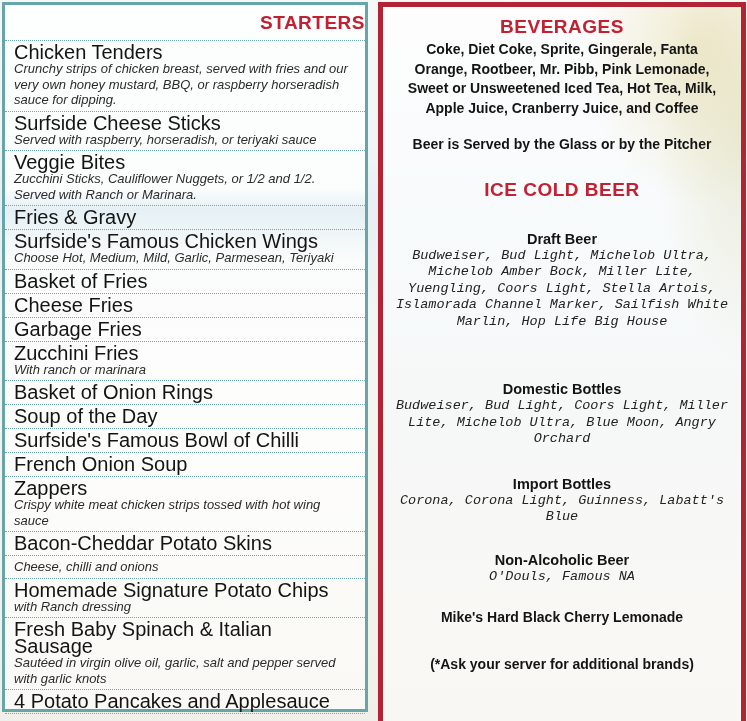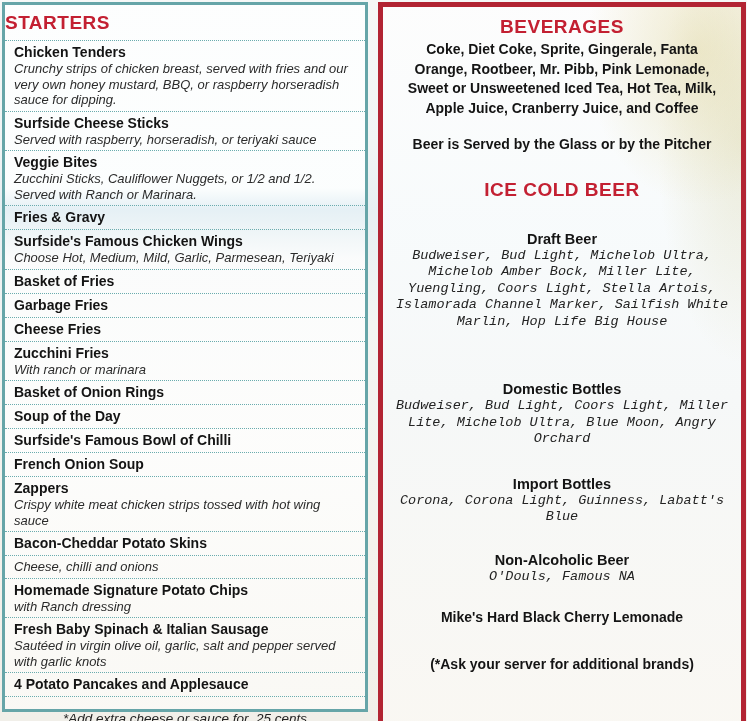--- a/index.html
+++ b/index.html
@@ -18,26 +18,26 @@
     width:366px; height:710px;
     border:3px solid #66a5a8;
     background:
       linear-gradient(180deg,
         rgba(253,254,254,.97) 0%, rgba(252,254,254,.97) 26%,
         rgba(229,240,245,.95) 29%, rgba(238,245,247,.95) 32%,
         rgba(251,252,252,.96) 36%, rgba(253,253,252,.96) 62%,
         rgba(250,249,245,.95) 100%);
   }
   .lp-title {
-    text-align:left; font-size:19px; font-weight:bold; letter-spacing:.5px;
+    text-align:right; font-size:19px; font-weight:bold; letter-spacing:.5px;
     color:#c32032; padding:7px 0 6px 0;
     border-bottom:1px dotted #6aacae;
   }
   .item { padding:3px 9px 3px 9px; border-bottom:1px dotted #6aacae; }
-  .item-name { font-size:14px; line-height:17px; font-weight:bold; color:#141414; }
+  .item-name { font-size:20px; line-height:17px; font-weight:normal; color:#141414; }
   .item-desc { font-size:13px; line-height:15.5px; font-style:italic; color:#2b2b2b; }
   .lp-footnote {
     text-align:center; font-size:13.5px; font-style:italic; color:#232323;
     padding:14px 8px 10px 8px;
   }
 
   
   .right-panel {
     position:absolute; left:378px; top:2px;
     width:368px; height:745px;
@@ -90,24 +90,24 @@
         <div class="item-name">Fries &amp; Gravy</div>
       </div>
       <div class="item">
         <div class="item-name">Surfside's Famous Chicken Wings</div>
         <div class="item-desc">Choose Hot, Medium, Mild, Garlic, Parmesean, Teriyaki</div>
       </div>
       <div class="item">
         <div class="item-name">Basket of Fries</div>
       </div>
       <div class="item">
-        <div class="item-name">Garbage Fries</div>
+        <div class="item-name">Cheese Fries</div>
       </div>
       <div class="item">
-        <div class="item-name">Cheese Fries</div>
+        <div class="item-name">Garbage Fries</div>
       </div>
       <div class="item">
         <div class="item-name">Zucchini Fries</div>
         <div class="item-desc">With ranch or marinara</div>
       </div>
       <div class="item">
         <div class="item-name">Basket of Onion Rings</div>
       </div>
       <div class="item">
         <div class="item-name">Soup of the Day</div>

